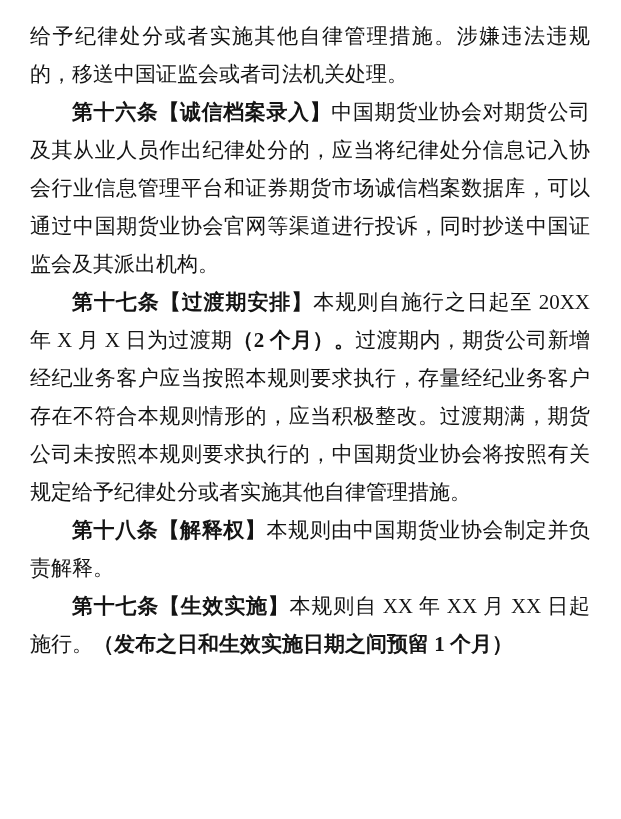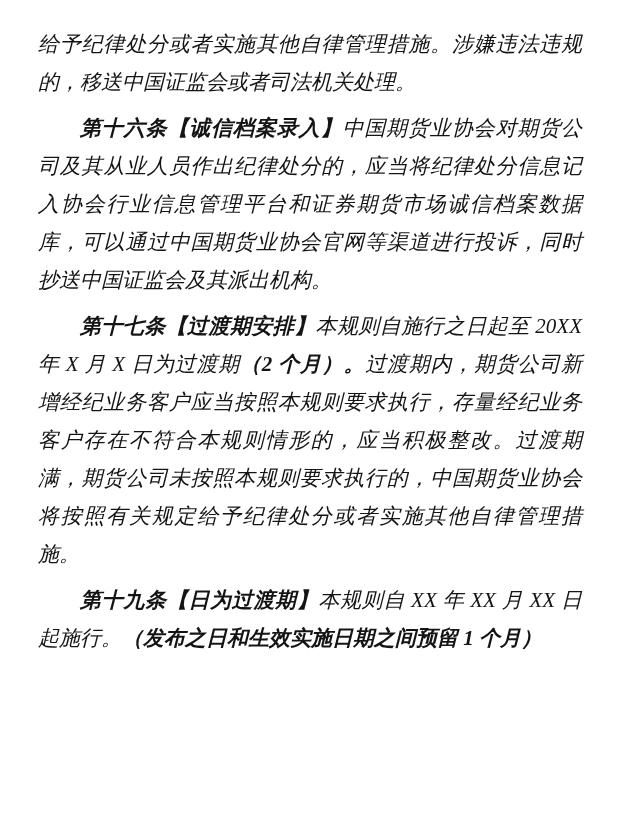--- a/index.html
+++ b/index.html
@@ -17,38 +17,38 @@
     width: 621px;
     height: 819px;
     padding: 17px 31px 0 30px;
     background: #ffffff;
     font-family: "Liberation Serif", "DejaVu Serif", serif;
     font-size: 21px;
     line-height: 38px;
     color: #141414;
   }
   .page p {
-    margin: 8px;
+    margin: 0;
     padding: 0;
     text-align: justify;
     text-justify: inter-ideograph;
     word-break: break-all;
-    font-style: italic;
   }
   .page p.indent {
     text-indent: 2em;
   }
   .run-bold {
     font-weight: bold;
   }
   .run-regular {
     font-weight: normal;
   }
 </style>
 </head>
 <body>
 
 <div class="page" id="doc" style="background: rgb(255, 255, 255); color: rgb(20, 20, 20);">
     <p><span class="run-regular">给予纪律处分或者实施其他自律管理措施。涉嫌违法违规的，移送中国证监会或者司法机关处理。</span></p>
     <p class="indent"><span class="run-bold">第十六条【诚信档案录入】</span><span class="run-regular">中国期货业协会对期货公司及其从业人员作出纪律处分的，应当将纪律处分信息记入协会行业信息管理平台和证券期货市场诚信档案数据库，可以通过中国期货业协会官网等渠道进行投诉，同时抄送中国证监会及其派出机构。</span></p>
     <p class="indent"><span class="run-bold">第十七条【过渡期安排】</span><span class="run-regular">本规则自施行之日起至 20XX 年 X 月 X 日为过渡期</span><span class="run-bold">（2 个月）。</span><span class="run-regular">过渡期内，期货公司新增经纪业务客户应当按照本规则要求执行，存量经纪业务客户存在不符合本规则情形的，应当积极整改。过渡期满，期货公司未按照本规则要求执行的，中国期货业协会将按照有关规定给予纪律处分或者实施其他自律管理措施。</span></p>
-    <p class="indent"><span class="run-bold">第十九条【日为过渡期】</span><span class="run-regular">本规则自 XX 年 XX 月 XX 日起施行。</span><span class="run-bold">（发布之日和生效实施日期之间预留 1 个月）</span></p>
+    <p class="indent"><span class="run-bold">第十八条【解释权】</span><span class="run-regular">本规则由中国期货业协会制定并负责解释。</span></p>
+    <p class="indent"><span class="run-bold">第十七条【生效实施】</span><span class="run-regular">本规则自 XX 年 XX 月 XX 日起施行。</span><span class="run-bold">（发布之日和生效实施日期之间预留 1 个月）</span></p>
   </div>
 
 </body></html>

